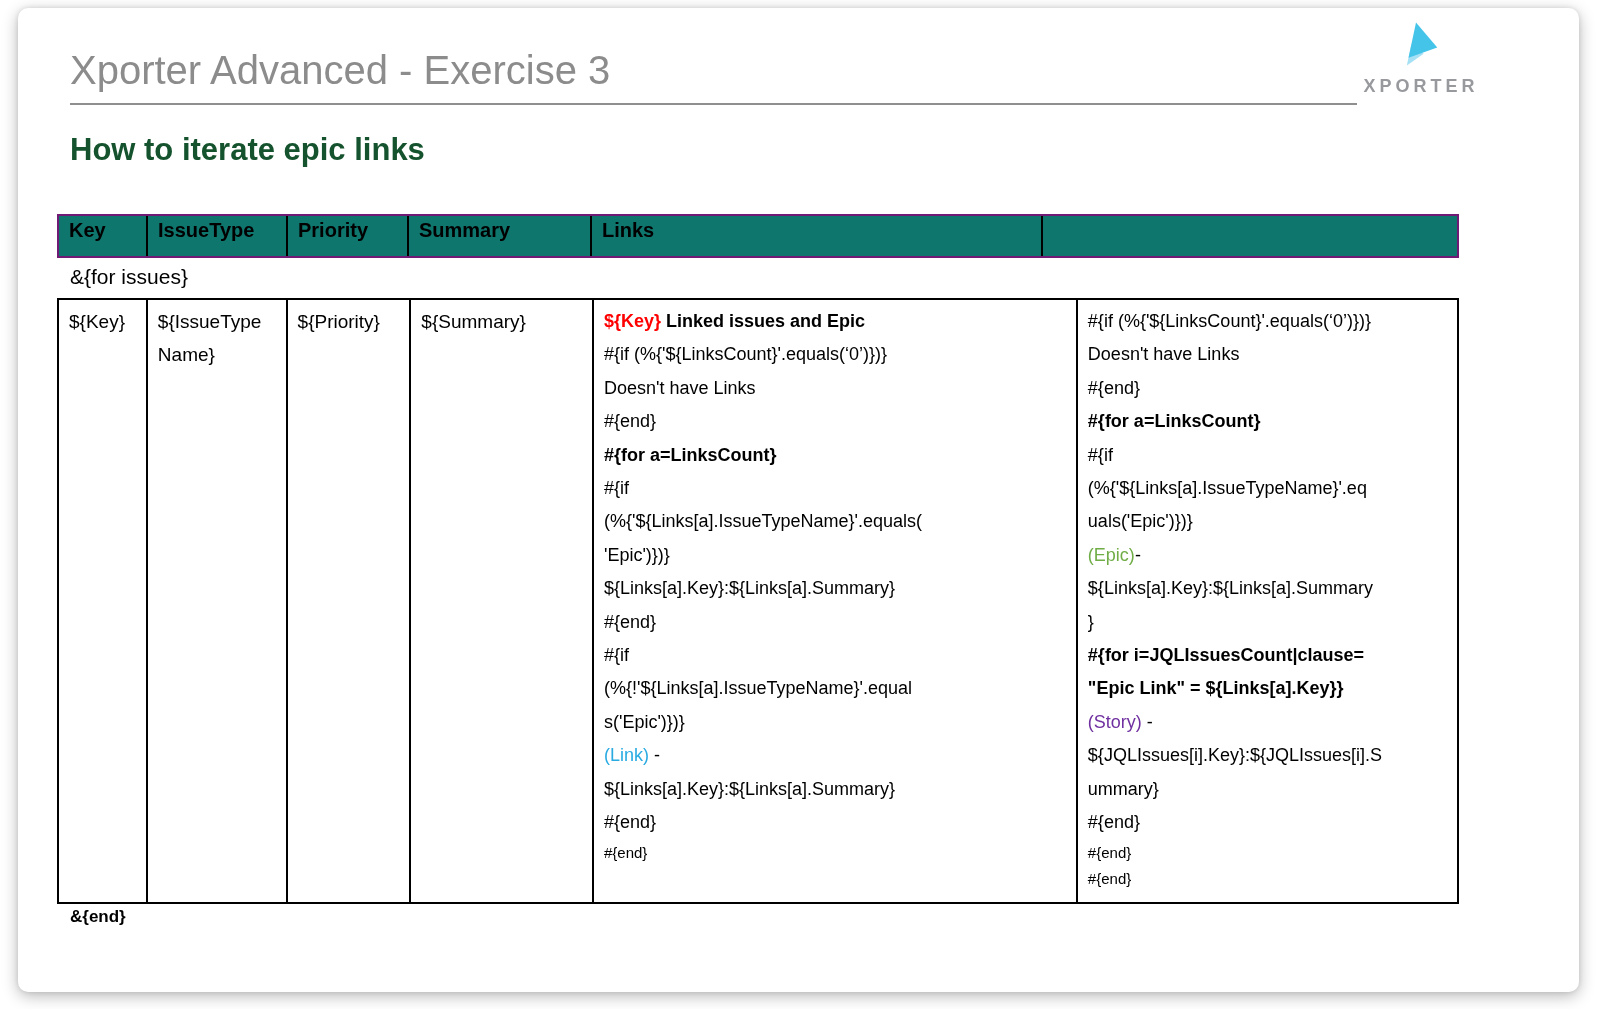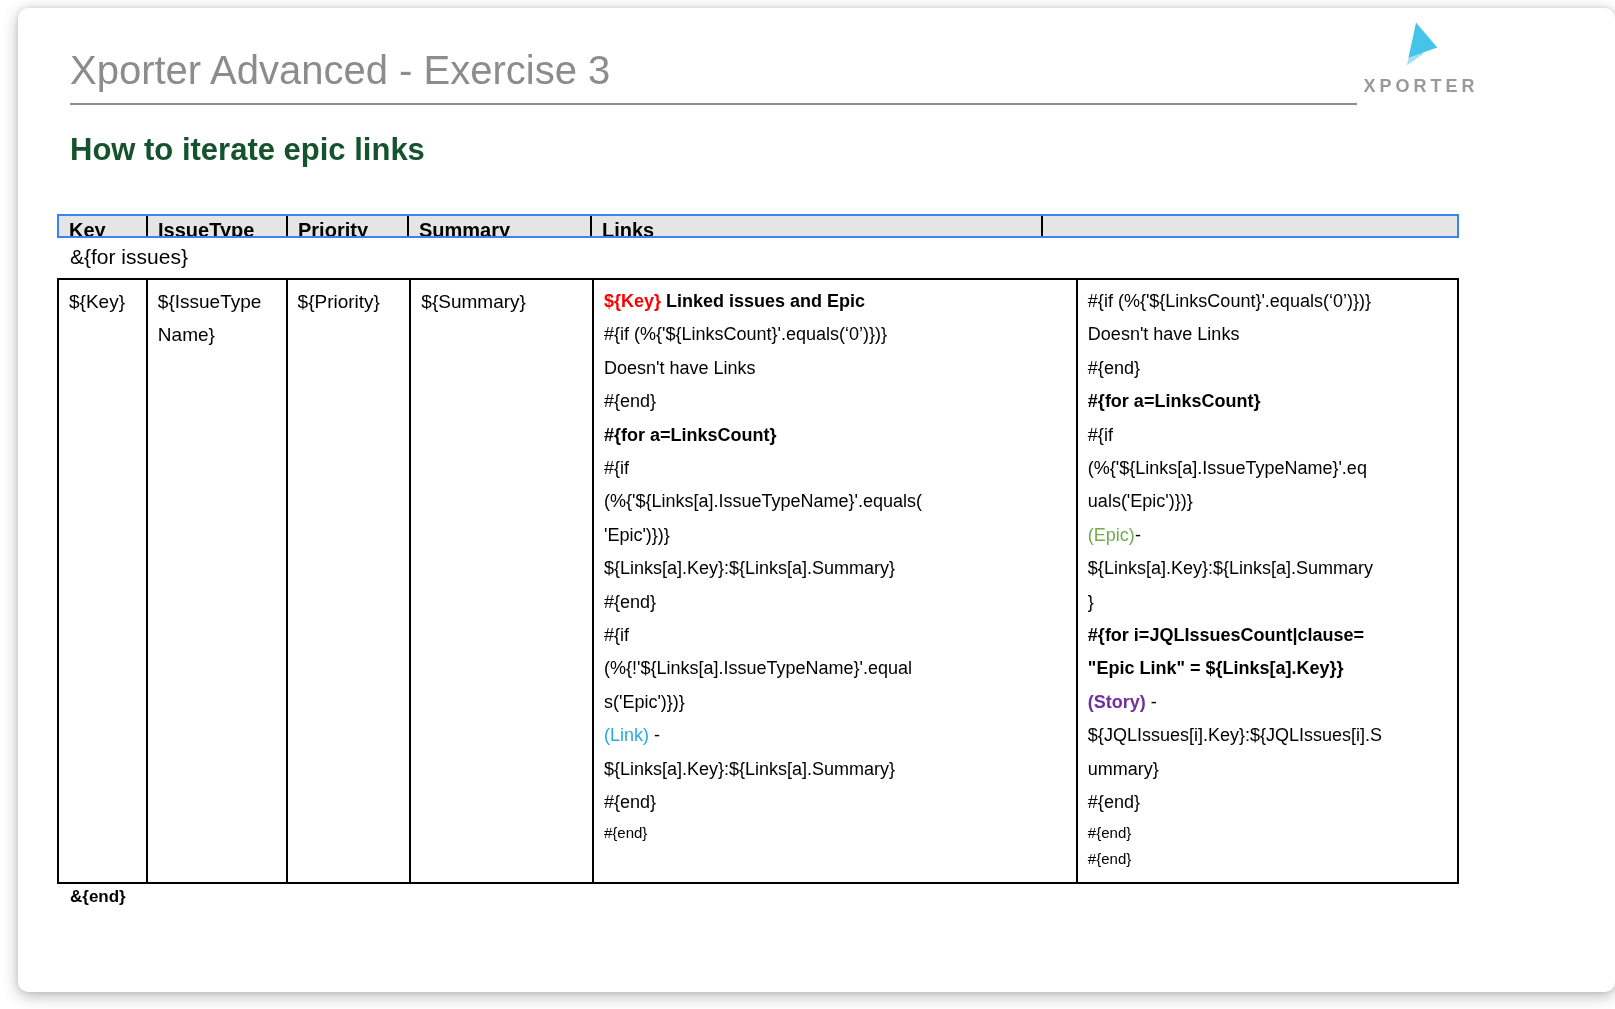--- a/index.html
+++ b/index.html
@@ -4,21 +4,20 @@
 <style>
   html,body { margin:0; padding:0; background:#ffffff; }
   body {
     width:1615px; height:1009px; position:relative; overflow:hidden;
     font-family:"Liberation Sans", sans-serif; color:#000;
   }
   .card {
     position:absolute; left:18px; top:8px; width:1561px; height:984px;
     background:#fff; border-radius:10px;
     box-shadow:0 4px 16px rgba(0,0,0,0.28), 0 0 5px rgba(0,0,0,0.10);
-    padding-left:36px;
   }
   .doc-title {
     position:absolute; left:52px; top:38px;
     font-size:40px; line-height:48px; color:#8c8c8c; font-weight:400;
   }
   .title-rule {
     position:absolute; left:52px; top:95px; width:1287px; height:2px;
     background:#8f8f8f;
   }
   .logo { position:absolute; left:1338px; top:14px; width:130px; text-align:center; }
@@ -26,22 +25,22 @@
   .logo-text {
     margin-top:4px; font-size:18px; letter-spacing:4px; font-weight:700;
     color:#97999d;
   }
   .doc-heading {
     position:absolute; left:52px; top:124px;
     font-size:31px; font-weight:700; color:#14532d;
   }
   .tbl { position:absolute; left:39px; top:206px; width:1402px; }
   .hdr-row {
-    display:flex; border:2px solid #3b82f6; background:#e5e5e5;
-    height:24px; box-sizing:border-box;
+    display:flex; border:2px solid #701a75; background:#0f766e;
+    height:44px; box-sizing:border-box;
   }
   .hdr-cell {
     box-sizing:border-box; border-right:2px solid #000;
     font-weight:700; font-size:20px; line-height:29px; padding-left:10px;
     white-space:nowrap; overflow:hidden;
   }
   .hdr-cell:last-child { border-right:none; }
   .hc0{width:89px} .hc1{width:140px} .hc2{width:121px} .hc3{width:183px}
   .hc4{width:451px} .hc5{width:34px; padding-left:0} .hc6{width:380px}
   .for-row { height:40px; font-size:21px; line-height:38px; padding-left:13px; }
@@ -136,21 +135,21 @@
           <div class="tline"><span>#{end}</span></div>
           <div class="tline"><span style="font-weight: 700;">#{for a=LinksCount}</span></div>
           <div class="tline"><span>#{if</span></div>
           <div class="tline"><span>(%{'${Links[a].IssueTypeName}'.eq</span></div>
           <div class="tline"><span>uals('Epic')})}</span></div>
           <div class="tline"><span style="color: rgb(112, 173, 71);">(Epic)</span><span>-</span></div>
           <div class="tline"><span>${Links[a].Key}:${Links[a].Summary</span></div>
           <div class="tline"><span>}</span></div>
           <div class="tline"><span style="font-weight: 700;">#{for i=JQLIssuesCount|clause=</span></div>
           <div class="tline"><span style="font-weight: 700;">"Epic Link" = ${Links[a].Key}}</span></div>
-          <div class="tline"><span style="color: rgb(112, 48, 160); font-weight: bold;">(Story)</span><span> -</span></div>
+          <div class="tline"><span style="color: rgb(112, 48, 160);">(Story)</span><span> -</span></div>
           <div class="tline"><span>${JQLIssues[i].Key}:${JQLIssues[i].S</span></div>
           <div class="tline"><span>ummary}</span></div>
           <div class="tline"><span>#{end}</span></div>
           <div class="tline small"><span>#{end}</span></div>
           <div class="tline small"><span>#{end}</span></div>
         </div>
     </div>
 
     <div class="end-row">&amp;{end}</div>
 

